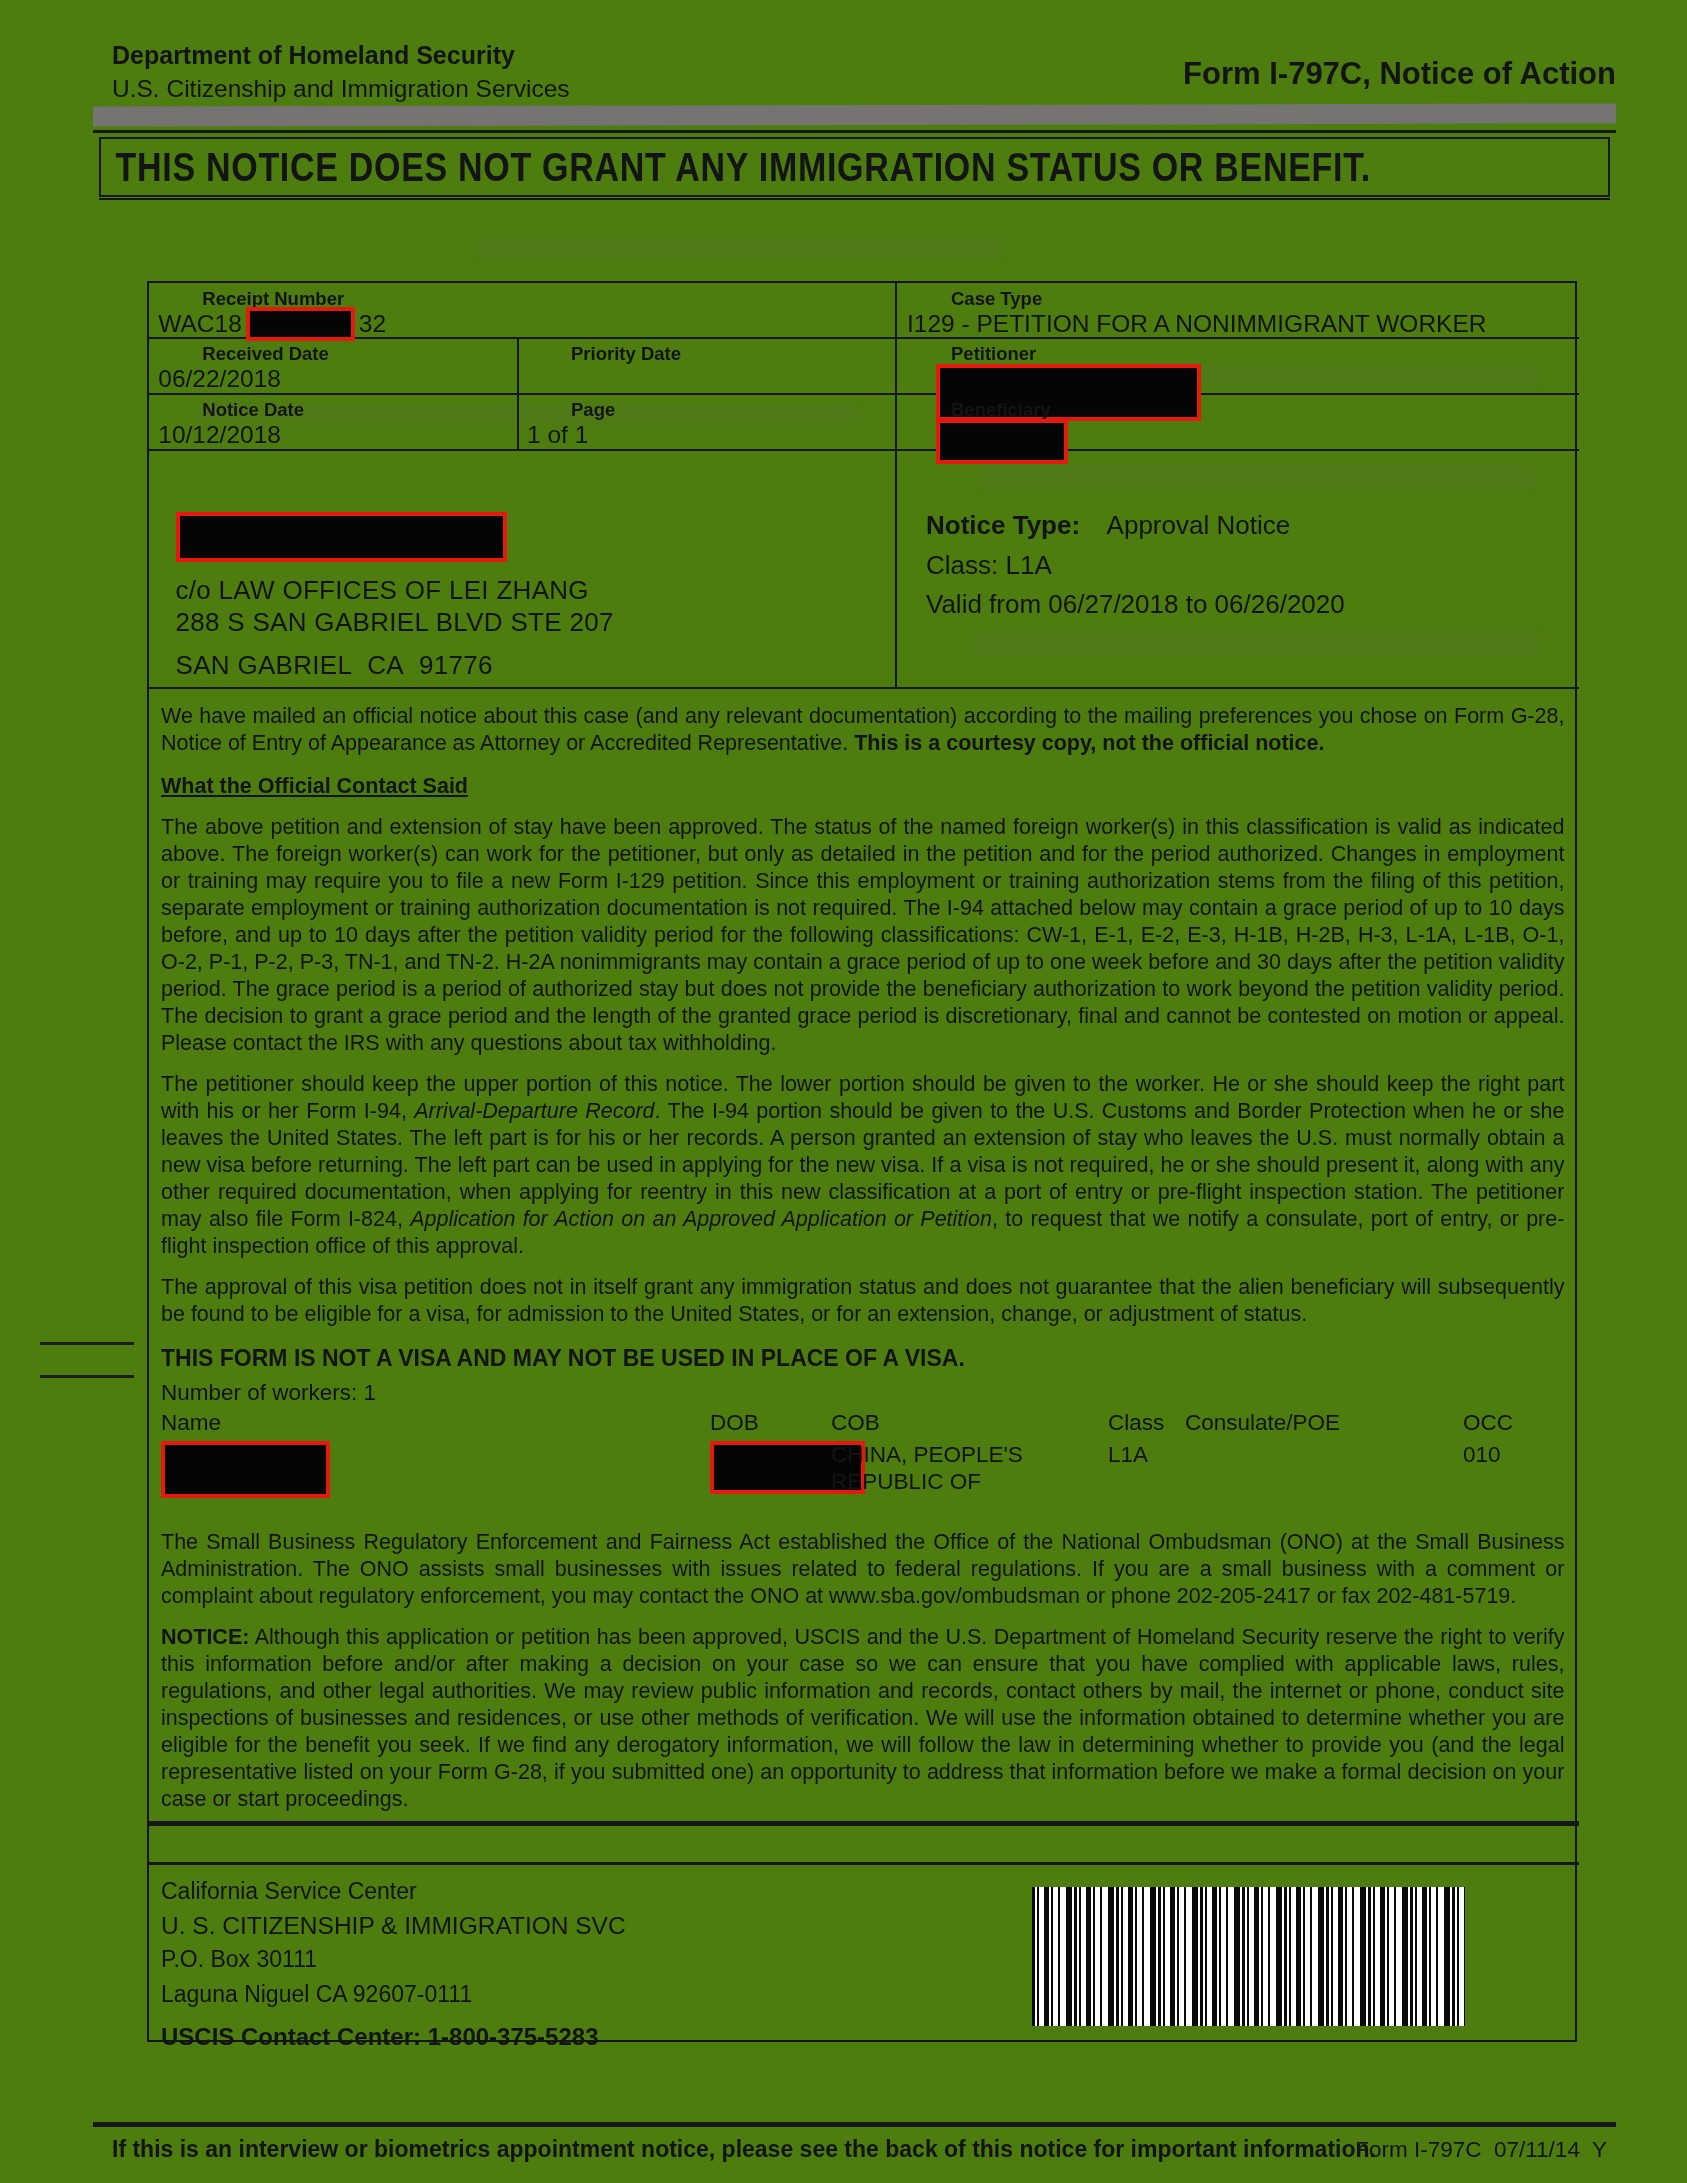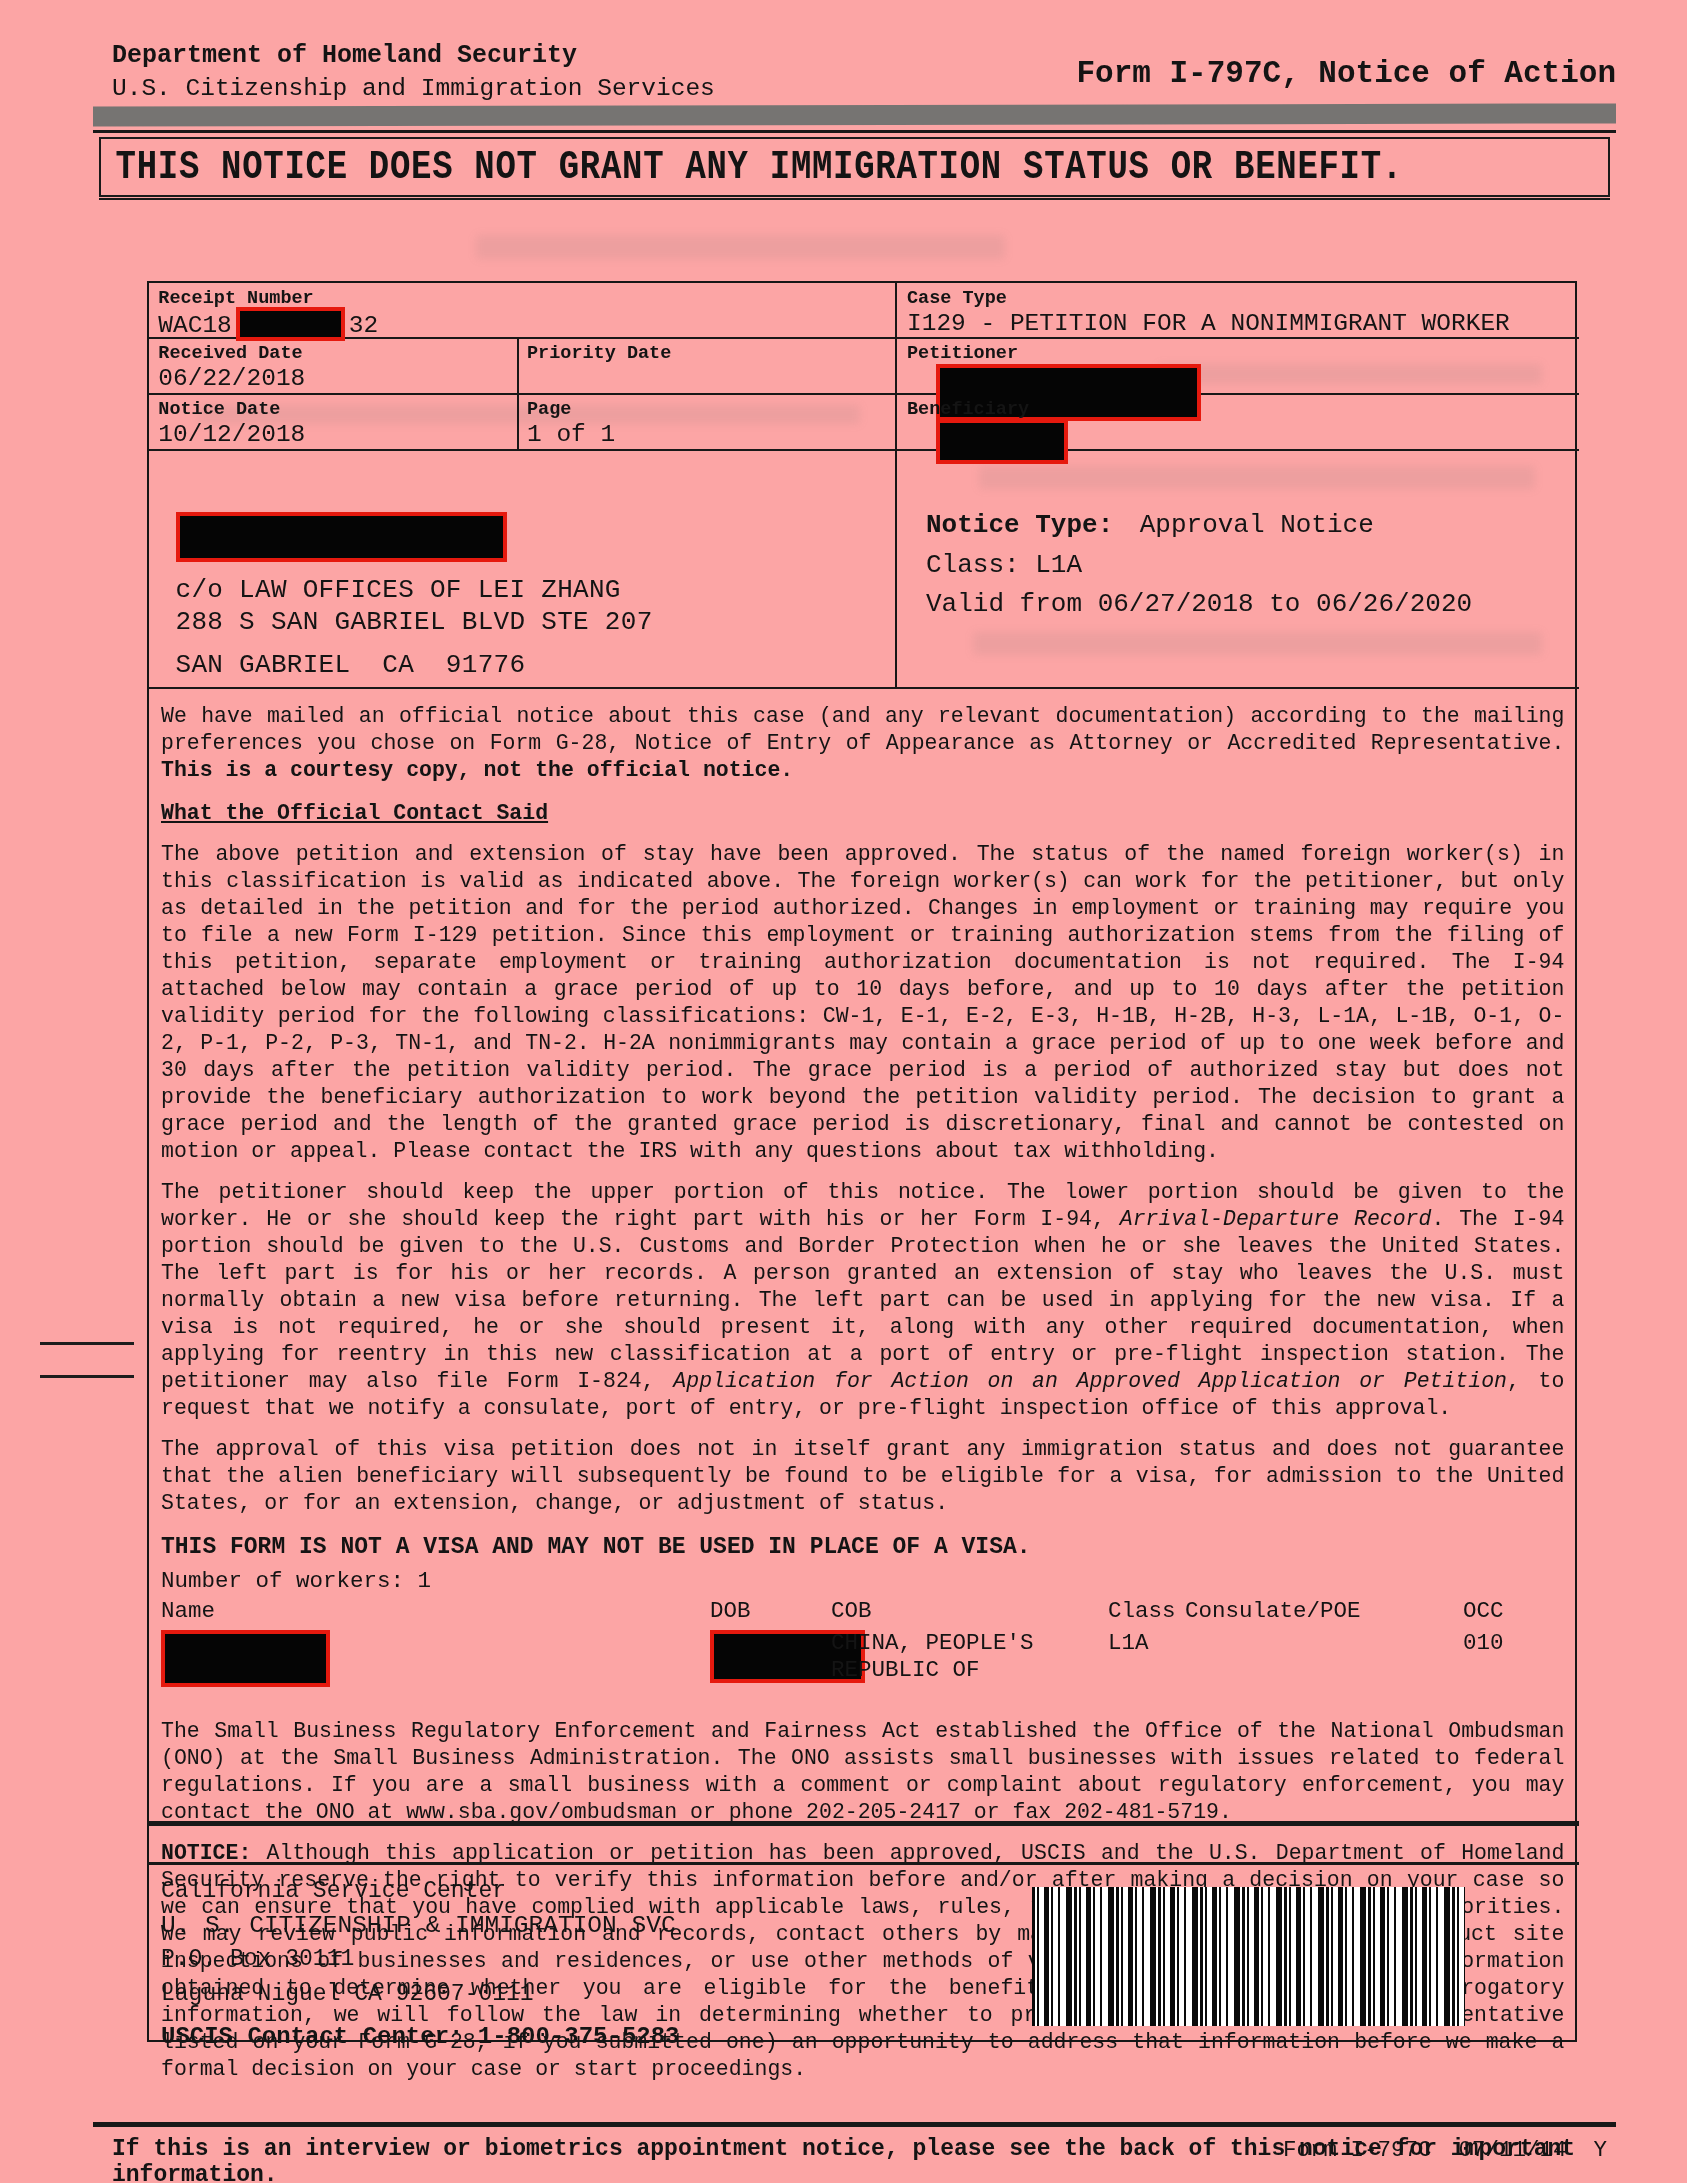--- a/index.html
+++ b/index.html
@@ -1,20 +1,20 @@
 <!DOCTYPE html>
 <html style="font-size:10.6px"><head>
 <meta charset="utf-8">
 <style>
   * { margin:0; padding:0; box-sizing:border-box; }
   body { background:#e8e8e4; }
   .page {
     position:relative; width:1687px; height:2183px;
-    background:#fca5a5; color:#141414;
-    font-family:Liberation Mono, monospace;
+    background:#4d7c0f; color:#141414;
+    font-family:Liberation Sans, sans-serif;
     overflow:hidden;
   }
   
   .agency { position:absolute; left:112px; top:41px; }
   .agency .l1 { font-weight:bold; font-size:25px; }
   .agency .l2 { font-size:24.5px; margin-top:5.3px; }
   .form-title { position:absolute; right:71px; top:56px; font-weight:bold; font-size:31px; }
   .graybar { position:absolute; left:93px; top:105px; width:1523px; height:20px; background:#767472; transform:rotate(-0.12deg); }
   .hline { position:absolute; background:#181818; height:2.6px; }
   .vline { position:absolute; background:#181818; width:2px; }
@@ -22,21 +22,21 @@
     position:absolute; left:99px; top:137px; width:1511px; height:60px;
     border:2.6px solid #1a1a1a; display:flex; align-items:center;
   }
   .banner-box span {
     display:inline-block; padding-left:14.6px; font-weight:bold; font-size:34px;
     letter-spacing:0.7px; transform:scaleY(1.18); transform-origin:center;
     white-space:nowrap;
   }
   
   .main-box { position:absolute; left:147px; top:281px; width:1430px; height:1761px; border:2px solid #161616; }
-  .cell-label { position:absolute; font-weight:bold; font-size:18.5px; }
+  .cell-label { position:absolute; font-weight:bold; font-size:18.5px;margin-left:44px; }
   .cell-val { position:absolute; font-size:24.5px; }
   .redact { position:absolute; background:#050505; border:4px solid #e6190e; }
   .redact-inline { display:inline-block; vertical-align:middle; background:#050505; border:4px solid #e6190e; margin:0 4px 4px 4px; }
   
   .notice-box { position:absolute; left:746px; top:166px; width:683px; height:238px; border-left:2px solid #161616; }
   .notice-box .row1 { position:absolute; left:29px; top:61px; font-size:26px; }
   .notice-box .row1 b { margin-right:26.5px; }
   .notice-box .row2 { position:absolute; left:29px; top:101px; font-size:26px; }
   .notice-box .row3 { position:absolute; left:29px; top:140px; font-size:26px; }
   

